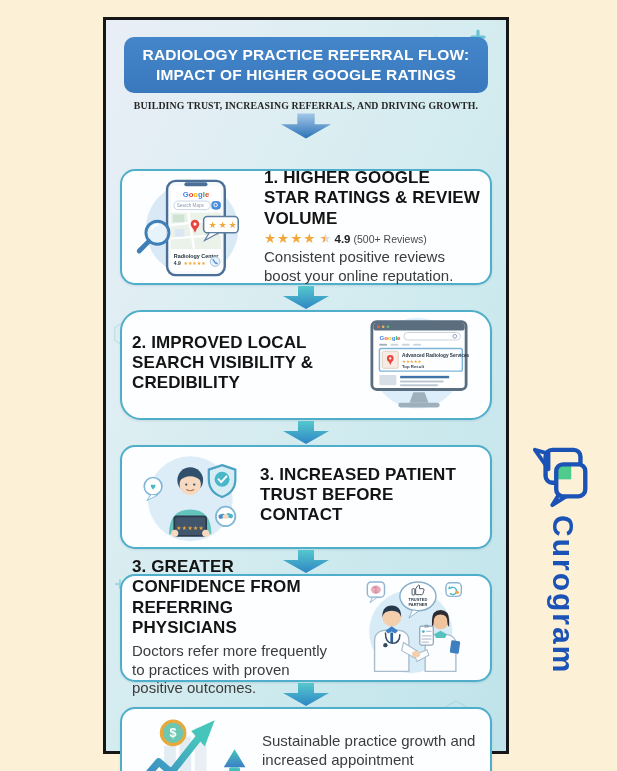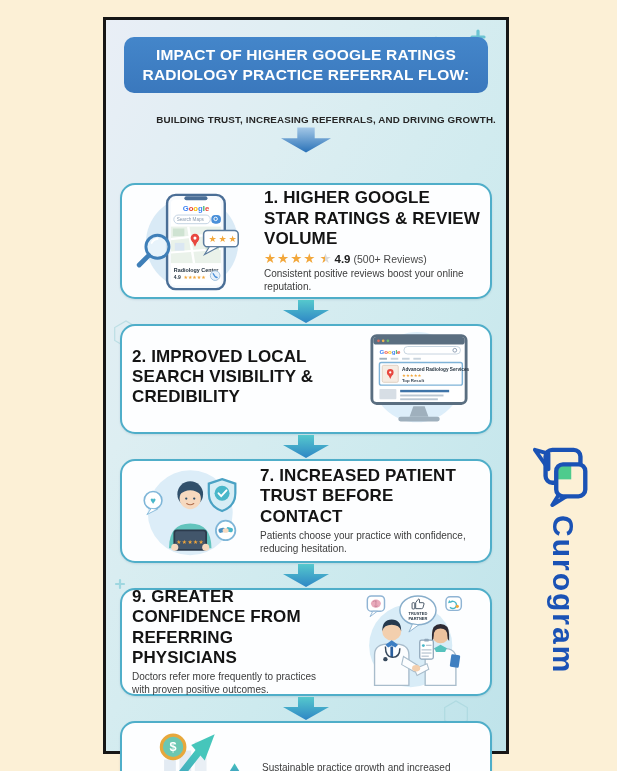--- a/index.html
+++ b/index.html
@@ -18,39 +18,39 @@
   .pattern{position:absolute;left:0;top:0;width:400px;height:731px;z-index:0;pointer-events:none;}
   .poster > *{z-index:1;}
   .header-box{
     margin:17px 18px 5px;padding:8px 6px;
     background:linear-gradient(180deg,#4486ca,#3a78bd);
     border-radius:10px;
     color:#ffffff;text-align:center;font-weight:700;
     font-size:15.5px;line-height:1.28;letter-spacing:.2px;
   }
   .subtitle{
-    text-align:right;font-size:9.8px;font-weight:700;color:#262626;
-    letter-spacing:.15px;margin:16px 10px 1px;
+    text-align:center;font-size:9.8px;font-weight:700;color:#262626;
+    letter-spacing:.15px;margin:2px 10px 1px;font-family:Liberation Serif, serif;
   }
   .arrow-wrap{text-align:center;line-height:0;margin:1px 0;}
   .step{
     margin:0 14px;background:#fdfeff;
     border:2px solid #4faec9;border-radius:15px;
     display:flex;align-items:center;gap:4px;
     padding:4px 8px;box-shadow:0 1px 2px rgba(60,100,130,.15);
   }
   .step.rev{flex-direction:row-reverse;}
-  .s1{height:104px;margin-top:29px;} .s2{height:100px;} .s3{height:94px;} .s4{height:96px;} .s5{height:96px;}
+  .s1{height:104px;margin-top:29px;} .s2{height:100px;border-radius:21px;} .s3{height:94px;} .s4{height:96px;} .s5{height:96px;}
   .ill{flex:0 0 auto;line-height:0;}
   .txt{flex:1 1 auto;padding:0 2px;}
   .step h3{
     margin:0 0 3px;font-size:17px;font-weight:800;color:#141414;
     line-height:1.2;letter-spacing:.1px;
   }
-  .step p{margin:2px 0 0;font-size:10px;color:#3c3c3c;line-height:1.26;}
+  .step p{margin:2px 0 0;font-size:15px;color:#3c3c3c;line-height:1.26;}
   .rating{display:flex;align-items:center;gap:3px;margin:2px 0 2px;}
   .stars{color:#f2a73b;font-size:13.5px;letter-spacing:1px;line-height:1;}
   .stars.half{
     background:linear-gradient(90deg,#f2a73b 50%,#d9d9d9 50%);
     -webkit-background-clip:text;background-clip:text;
     color:transparent;letter-spacing:0;
   }
   .rating b{font-size:11.5px;color:#1c1c1c;}
   .rating .count{font-size:10.5px;color:#4a4a4a;text-align:center;}
   
@@ -103,22 +103,22 @@
     </g>
     <g stroke="#49b7c9" stroke-linecap="round">
       <path d="M372 11 v12 M366 17 h12" stroke-width="3.2" opacity="0.75"></path>
       <path d="M352 62 v7 M348.5 65.5 h7" stroke-width="2" opacity="0.45"></path>
       <path d="M14 560 v8 M10 564 h8" stroke-width="2.2" opacity="0.4"></path>
     </g>
     <path d="M372 704 l8 8 l-8 8" stroke="#ffffff" stroke-width="3" fill="none" opacity="0.6"></path>
   </svg>
 
   <div class="header-box">
+    <div>RADIOLOGY PRACTICE REFERRAL FLOW:</div>
     <div>IMPACT OF HIGHER GOOGLE RATINGS</div>
-    <div>RADIOLOGY PRACTICE REFERRAL FLOW:</div>
   </div>
   <div class="subtitle">BUILDING TRUST, INCREASING REFERRALS, AND DRIVING GROWTH.</div>
 
   <div class="arrow-wrap">
     <svg width="50" height="26" viewBox="0 0 46 23">
       <polygon points="15,0 31,0 31,10 46,10 23,23 0,10 15,10" fill="url(#arrowBlue)"></polygon>
     </svg>
   </div>
 
   <div class="step s1">
@@ -258,22 +258,21 @@
         </g>
         <g>
           <circle cx="104" cy="74" r="11" fill="#fff" stroke="#7fb6d8" stroke-width="2"></circle>
           <rect x="96" y="71.5" width="7.5" height="5" rx="2" fill="#4a90c2" transform="rotate(-15 99 74)"></rect>
           <rect x="104.5" y="70.5" width="7.5" height="5" rx="2" fill="#49b7c9" transform="rotate(15 108 74)"></rect>
           <ellipse cx="104" cy="74" rx="3.4" ry="2.6" fill="#f6d9bf"></ellipse>
         </g>
       </svg>
     </div>
     <div class="txt">
-      <h3>7. INCREASED PATIENT TRUST BEFORE CONTACT</h3>
-      <p>Patients choose your practice with confidence, reducing hesitation.</p>
+      <h3>3. INCREASED PATIENT TRUST BEFORE CONTACT</h3>
     </div>
   </div>
 
   <div class="arrow-wrap">
     <svg width="46" height="23" viewBox="0 0 46 23">
       <polygon points="15,0 31,0 31,10 46,10 23,23 0,10 15,10" fill="url(#arrowTeal)"></polygon>
     </svg>
   </div>
 
   <div class="step s4 rev">
@@ -326,21 +325,21 @@
             <rect x="90" y="63.5" width="11" height="1.4" fill="#b9c6d2"></rect>
             <rect x="90" y="67" width="8" height="1.4" fill="#b9c6d2"></rect>
           </g>
           <path d="M96 76 l-14 6 l3 7 l13 -7 Z" fill="#fcfdfe" stroke="#a8bccb" stroke-width="1.2"></path>
           <rect x="122" y="66" width="10" height="14" rx="1.5" fill="#3f7fc0" transform="rotate(8 127 73)"></rect>
         </g>
         <ellipse cx="84" cy="81" rx="4.5" ry="3.5" fill="#f3cfae"></ellipse>
       </svg>
     </div>
     <div class="txt">
-      <h3>9. GREATER CONFIDENCE FROM REFERRING PHYSICIANS</h3>
+      <h3>3. GREATER CONFIDENCE FROM REFERRING PHYSICIANS</h3>
       <p>Doctors refer more frequently to practices with proven positive outcomes.</p>
     </div>
   </div>
 
   <div class="arrow-wrap">
     <svg width="46" height="23" viewBox="0 0 46 23">
       <polygon points="15,0 31,0 31,10 46,10 23,23 0,10 15,10" fill="url(#arrowTeal)"></polygon>
     </svg>
   </div>
 

